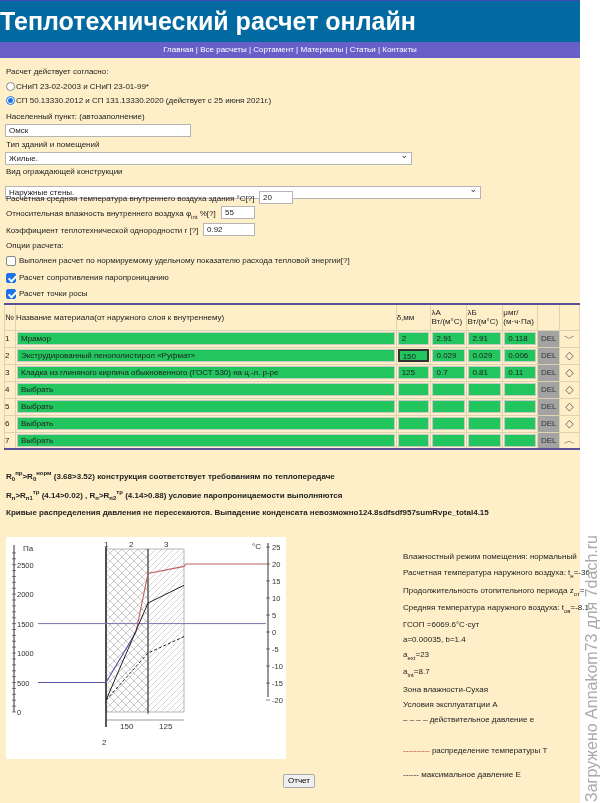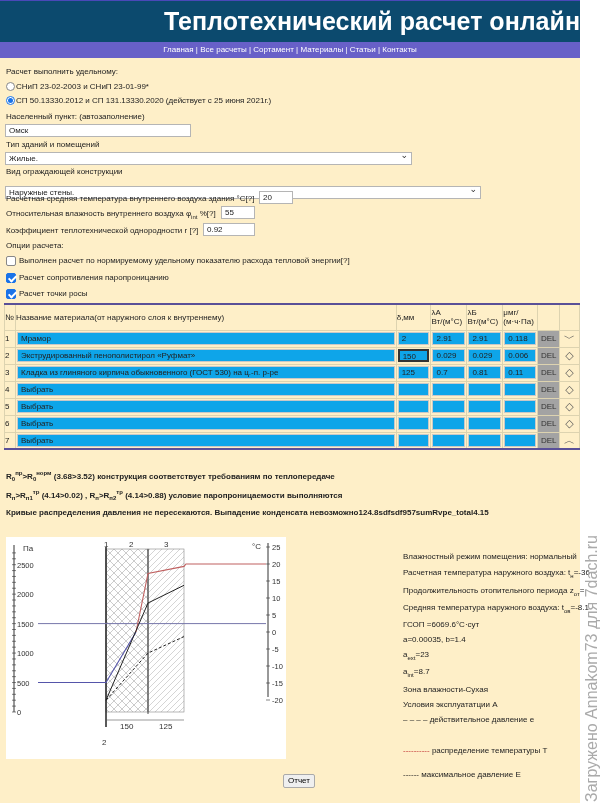--- a/index.html
+++ b/index.html
@@ -5,56 +5,56 @@
   * { box-sizing: border-box; }
   html, body { margin: 0; padding: 0; }
   body {
     width: 600px; height: 803px; overflow: hidden;
     background: #ffffff;
     font-family: "Liberation Sans", sans-serif;
     font-size: 8px; color: #222;
     position: relative;
   }
   .page { position: absolute; left: 0; top: 0; width: 580px; height: 803px; background: #feefc8; }
-  .hdr { height: 42px; background: #0c4a6e; color: #fff; text-align: right; font-weight: bold; font-size: 25px; line-height: 40px; border-top: 1px solid #4a48b8; }
+  .hdr { height: 42px; background: #0369a1; color: #fff; text-align: left; font-weight: bold; font-size: 25px; line-height: 40px; border-top: 1px solid #4a48b8; }
   .nav { height: 16px; background: #6860c8; color: #fff; text-align: center; font-size: 8px; line-height: 16px; }
   .nav span { cursor: pointer; }
   .row { position: absolute; left: 6px; white-space: nowrap; font-size: 8px; }
   .radio { display: inline-block; width: 9px; height: 9px; border: 1px solid #888; border-radius: 50%; background: #fff; vertical-align: middle; margin-right: 1px; position: relative; }
   .radio.on::after { content: ""; position: absolute; left: 1px; top: 1px; width: 5px; height: 5px; border-radius: 50%; background: #1a73e8; }
   .radio.on { border-color: #1a73e8; }
   .inp { position: absolute; height: 13px; background: #fff; border: 1px solid #b5b5b5; font-size: 8px; line-height: 11px; padding: 0 3px; white-space: nowrap; overflow: hidden; }
   .sel::after { content: "⌄"; position: absolute; right: 3px; top: -3px; font-size: 9px; color: #333; }
   .chk { display: inline-block; width: 10px; height: 10px; border: 1px solid #888; border-radius: 2px; background: #fff; vertical-align: middle; margin-right: 3px; position: relative; }
   .chk.on { background: #1a73e8; border-color: #1a73e8; }
   .chk.on::after { content: ""; position: absolute; left: 3px; top: 0px; width: 3px; height: 6px; border: solid #fff; border-width: 0 2px 2px 0; transform: rotate(45deg); }
   table.mat { position: absolute; left: 4px; top: 303px; border-collapse: collapse; border-top: 2px solid #5a5098; border-bottom: 2px solid #5a5098; border-left: 1px solid #5a5098; }
   table.mat td { padding: 0; height: 17px; font-size: 8px; vertical-align: middle; border: 1px solid #ddd3b0; }
   table.mat tr.head td { height: 26px; }
-  .cellinp { background: #0ea5e9; border: 1px solid #c8c8c8; height: 13px; line-height: 11px; padding: 0 3px; margin: 1px; white-space: nowrap; overflow: hidden; }
+  .cellinp { background: #22c55e; border: 1px solid #c8c8c8; height: 13px; line-height: 11px; padding: 0 3px; margin: 1px; white-space: nowrap; overflow: hidden; }
   .cellinp.focus { border: 2px solid #333; }
   .del { background: #a3a3a3; text-align: center; color: #333; }
   .arrows { width: 20px; }
   .res { position: absolute; left: 6px; font-weight: bold; font-size: 8px; white-space: nowrap; }
   .side { position: absolute; left: 391px; font-size: 8px; white-space: nowrap; padding-left: 12px; }
   .chartbox { position: absolute; left: 6px; top: 537px; width: 280px; height: 222px; background: #fff; }
   .btn { position: absolute; left: 283px; top: 774px; height: 14px; padding: 0 4px; font-size: 8px; line-height: 12px; background: #efefef; border: 1px solid #aaa; border-radius: 2px; }
   .wm { position: absolute; left: 583px; top: 802px; transform: rotate(-90deg); transform-origin: 0 0; font-size: 16px; color: #aaa; white-space: nowrap; }
   sub, sup { font-size: 6px; }
 </style>
 </head>
 <body>
 
 <div class="page">
   <div class="hdr">Теплотехнический расчет онлайн</div>
   <div class="nav">
     <span>Главная</span><span> | </span><span>Все расчеты</span><span> | </span><span>Сортамент</span><span> | </span><span>Материалы</span><span> | </span><span>Статьи</span><span> | </span><span>Контакты</span>
   </div>
 
-  <div class="row" style="top:67px">Расчет выполнить удельному:</div>
+  <div class="row" style="top:67px">Расчет действует согласно:</div>
   <div class="row" style="top:82px"><span class="radio"></span><span>СНиП 23-02-2003 и СНиП 23-01-99*</span></div>
   <div class="row" style="top:96px"><span class="radio on"></span><span>СП 50.13330.2012 и СП 131.13330.2020 (действует с 25 июня 2021г.)</span></div>
 
   <div class="row" style="top:112px">Населенный пункт: (автозаполнение)</div>
   <div class="inp" style="left:5px; top:124px; width:186px;">Омск</div>
 
   <div class="row" style="top:140px">Тип зданий и помещений</div>
   <div class="inp sel" style="left:5px; top:152px; width:407px;">Жилые.</div>
 
   <div class="row" style="top:167px">Вид ограждающей конструкции</div>

